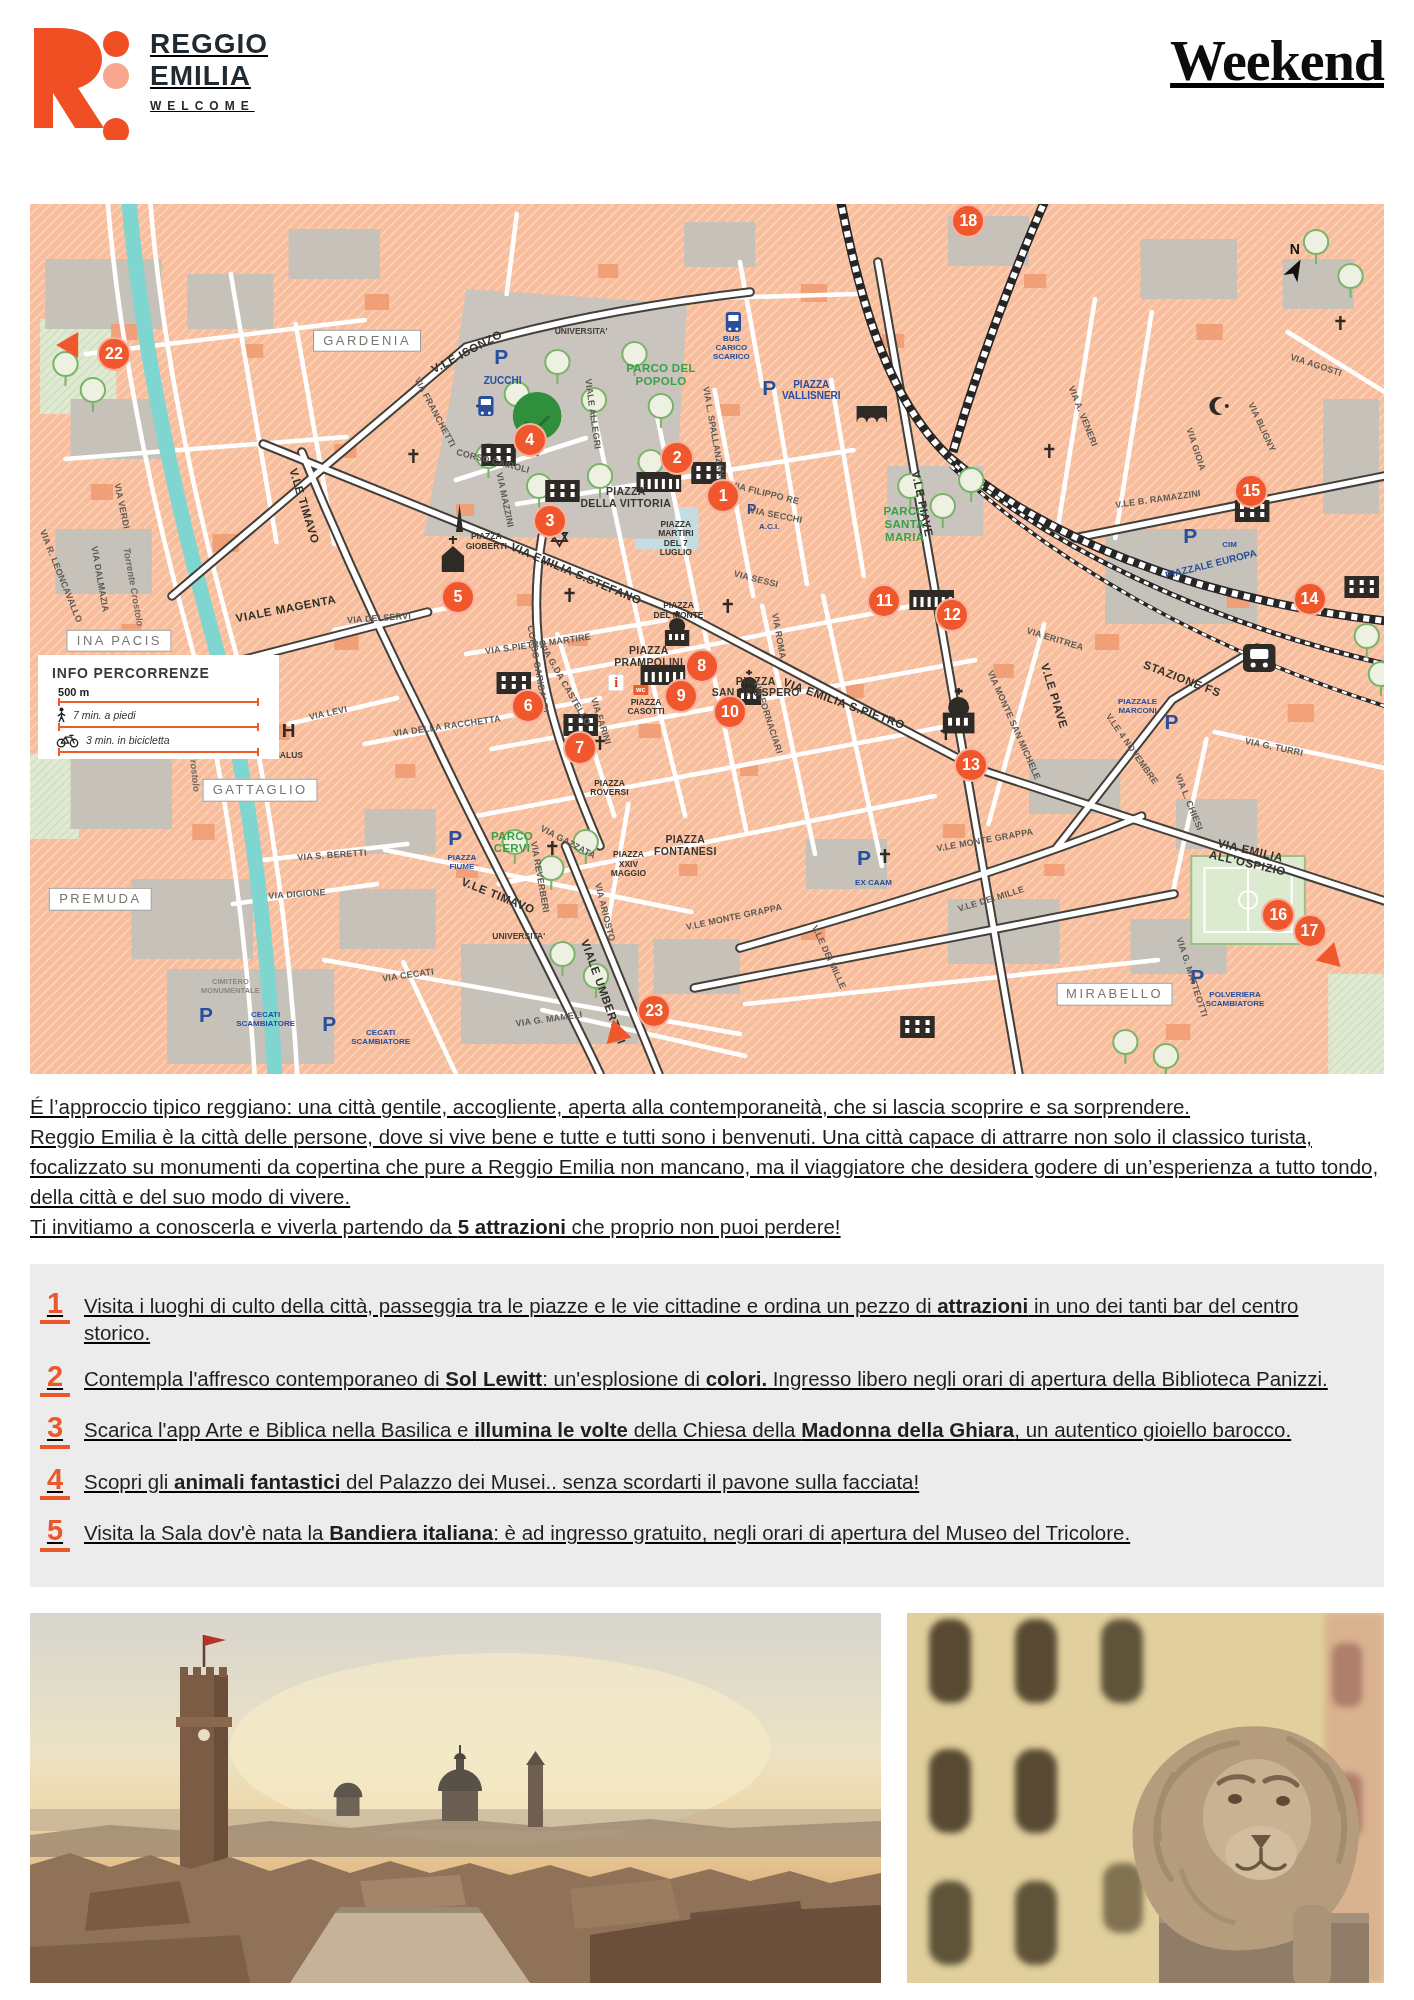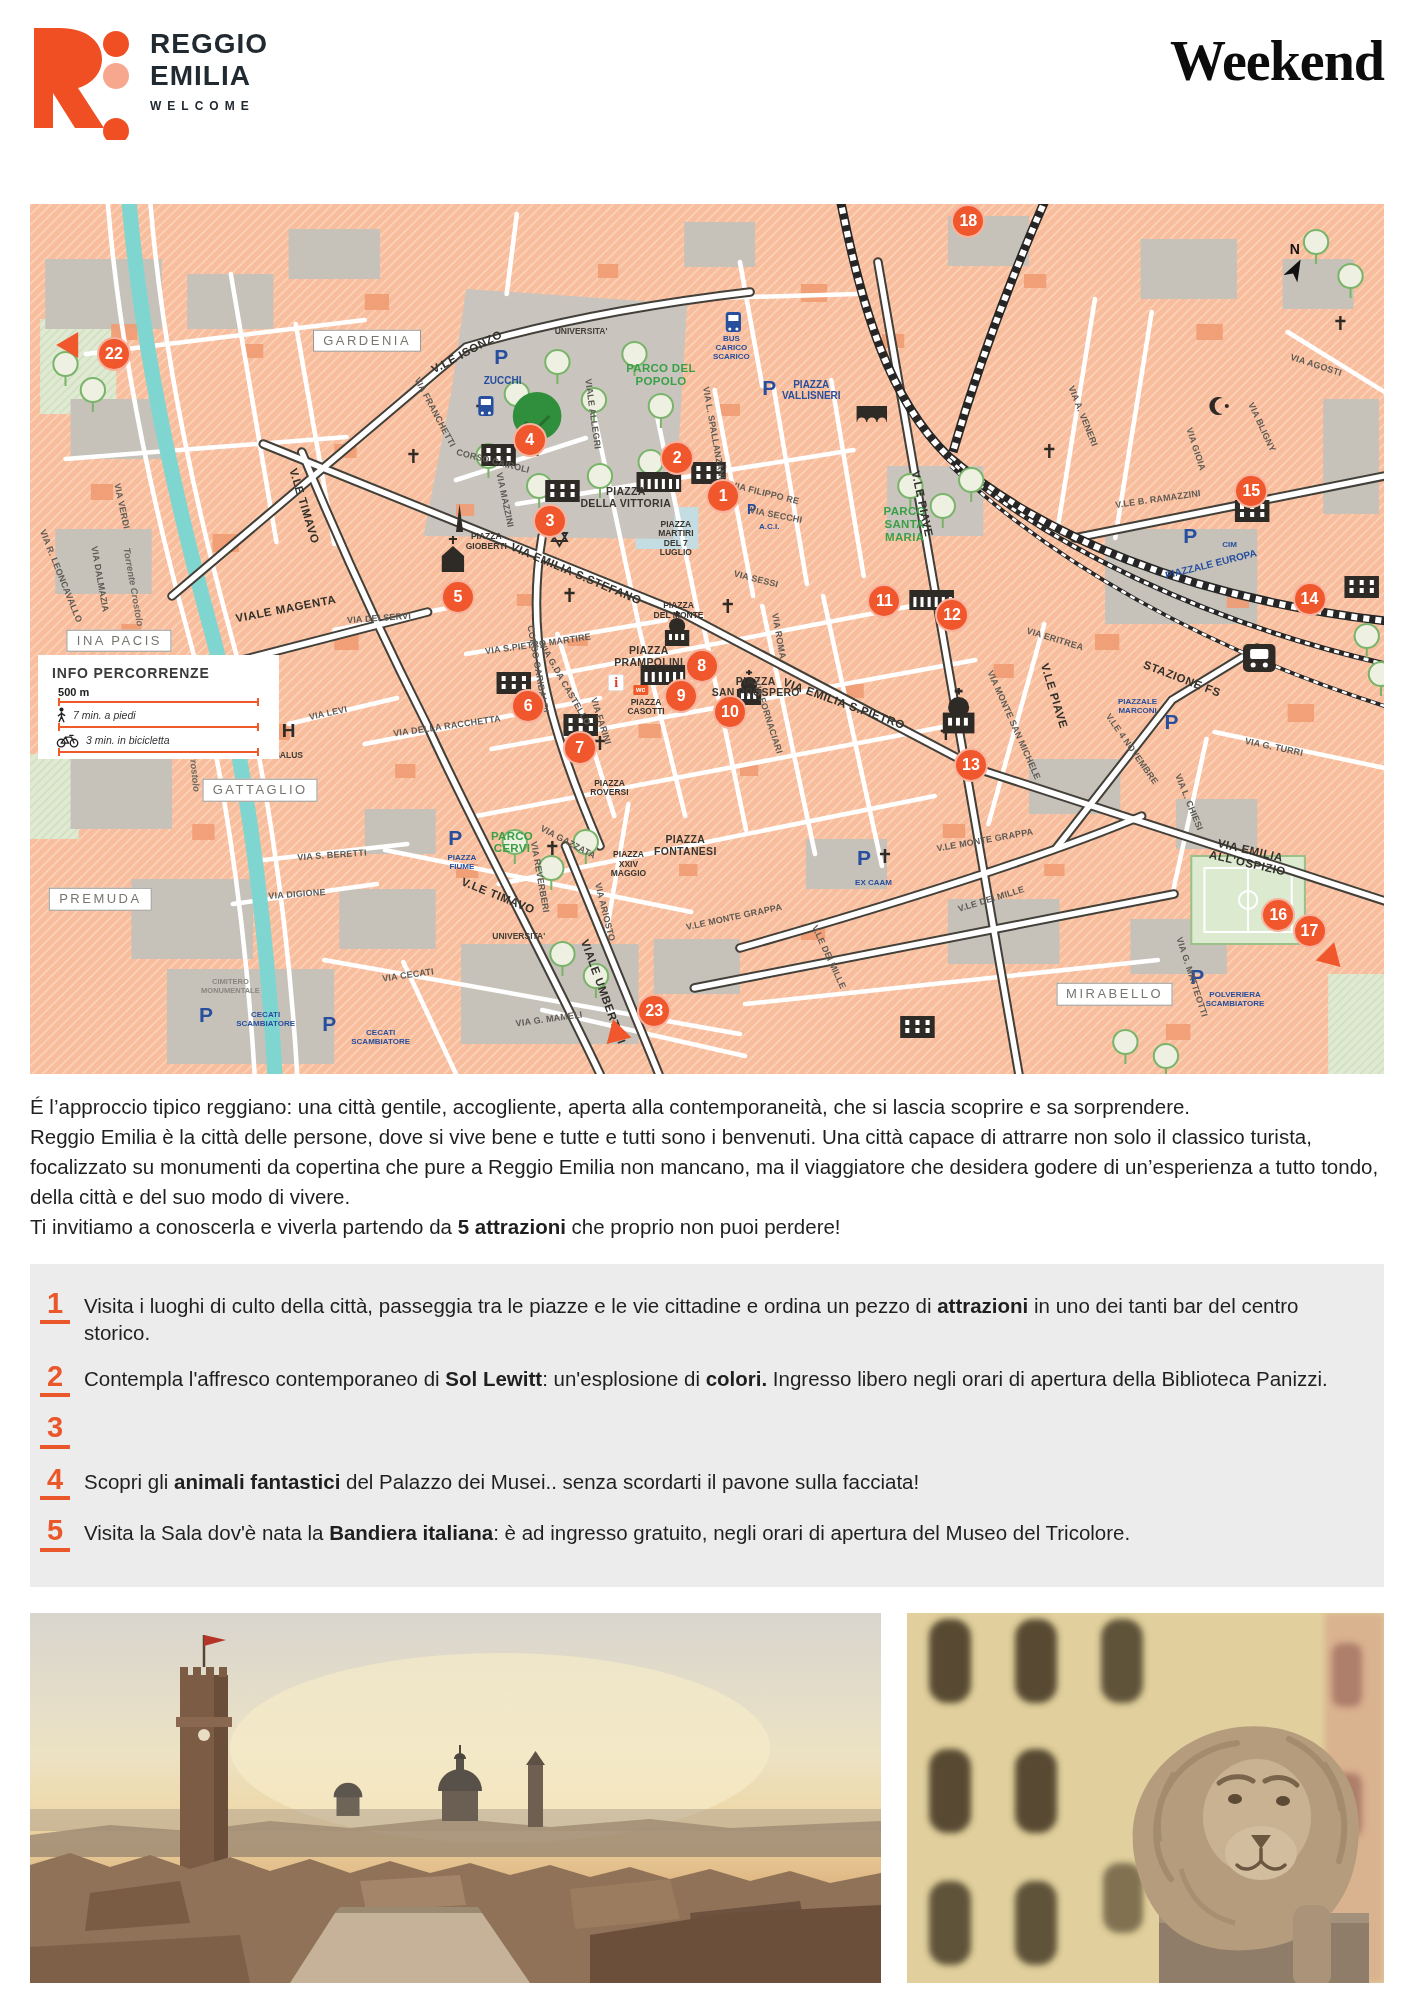--- a/index.html
+++ b/index.html
@@ -1,17 +1,17 @@
 <!DOCTYPE html>
 <html><head>
 <meta charset="utf-8">
 <style>
   html,body{margin:0;padding:0;background:#fff;}
   .page{position:relative;width:1414px;height:2000px;background:#fff;overflow:hidden;
-        font-family:"Liberation Sans",sans-serif;box-sizing:border-box;padding:28px 30px 0 30px;}
+        font-family:"Liberation Sans",sans-serif;box-sizing:border-box;padding:28px 30px 0 30px;text-decoration:underline;}
   
   header{display:flex;justify-content:space-between;align-items:flex-start;height:168px;}
   .logo{display:flex;align-items:flex-start;gap:20px;}
   .logo-mark{width:100px;height:112px;overflow:hidden;}
   .lt1{font-size:28px;font-weight:800;letter-spacing:1px;color:#222a31;line-height:1.15;}
   .lt2{font-size:12px;letter-spacing:6px;color:#222a31;margin-top:7px;font-weight:600;}
   h1{margin:4px 0 0 0;font-family:"Liberation Serif",serif;font-weight:900;font-size:56px;
      line-height:1.06;text-align:right;color:#0c0c0c;letter-spacing:-1px;}
   
   .map{position:relative;width:1354px;height:870px;margin-top:8px;overflow:hidden;background:#f8bd9c;}
@@ -754,20 +754,21 @@
       <div class="att-row">
         <div class="att-num">1</div>
         <div class="att-text"><span>Visita i luoghi di culto della città, passeggia tra le piazze e le vie cittadine e ordina un pezzo di </span><b>attrazioni</b><span> in uno dei tanti bar del centro storico.</span></div>
       </div>
       <div class="att-row">
         <div class="att-num">2</div>
         <div class="att-text"><span>Contempla l'affresco contemporaneo di </span><b>Sol Lewitt</b><span>: un'esplosione di </span><b>colori.</b><span> Ingresso libero negli orari di apertura della Biblioteca Panizzi.</span></div>
       </div>
       <div class="att-row">
         <div class="att-num">3</div>
+        <div class="att-text"><span>Scarica l'app Arte e Biblica nella Basilica e </span><b>illumina le volte</b><span> della Chiesa della </span><b>Madonna della Ghiara</b><span>, un autentico gioiello barocco.</span></div>
       </div>
       <div class="att-row">
         <div class="att-num">4</div>
         <div class="att-text"><span>Scopri gli </span><b>animali fantastici</b><span> del Palazzo dei Musei.. senza scordarti il pavone sulla facciata!</span></div>
       </div>
       <div class="att-row">
         <div class="att-num">5</div>
         <div class="att-text"><span>Visita la Sala dov'è nata la </span><b>Bandiera italiana</b><span>: è ad ingresso gratuito, negli orari di apertura del Museo del Tricolore.</span></div>
       </div>
     </section>

